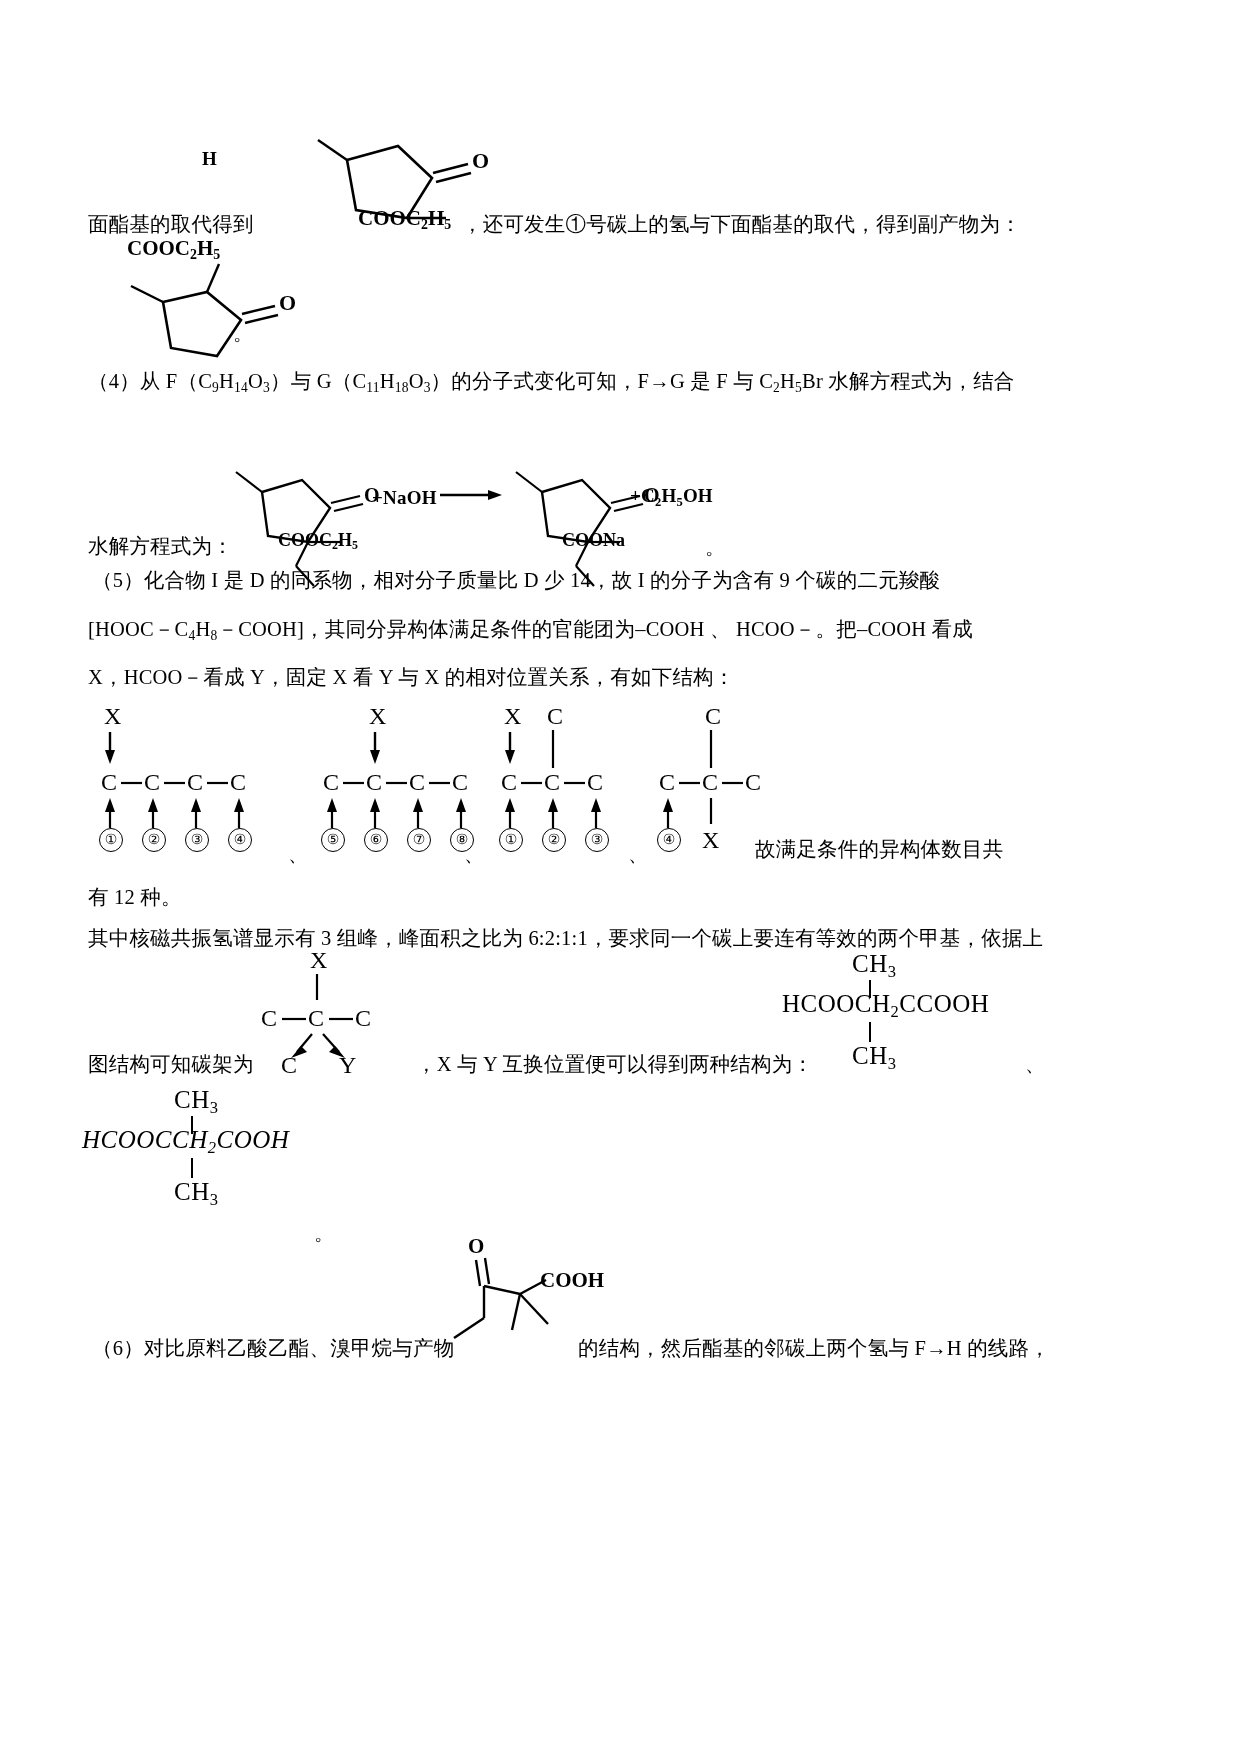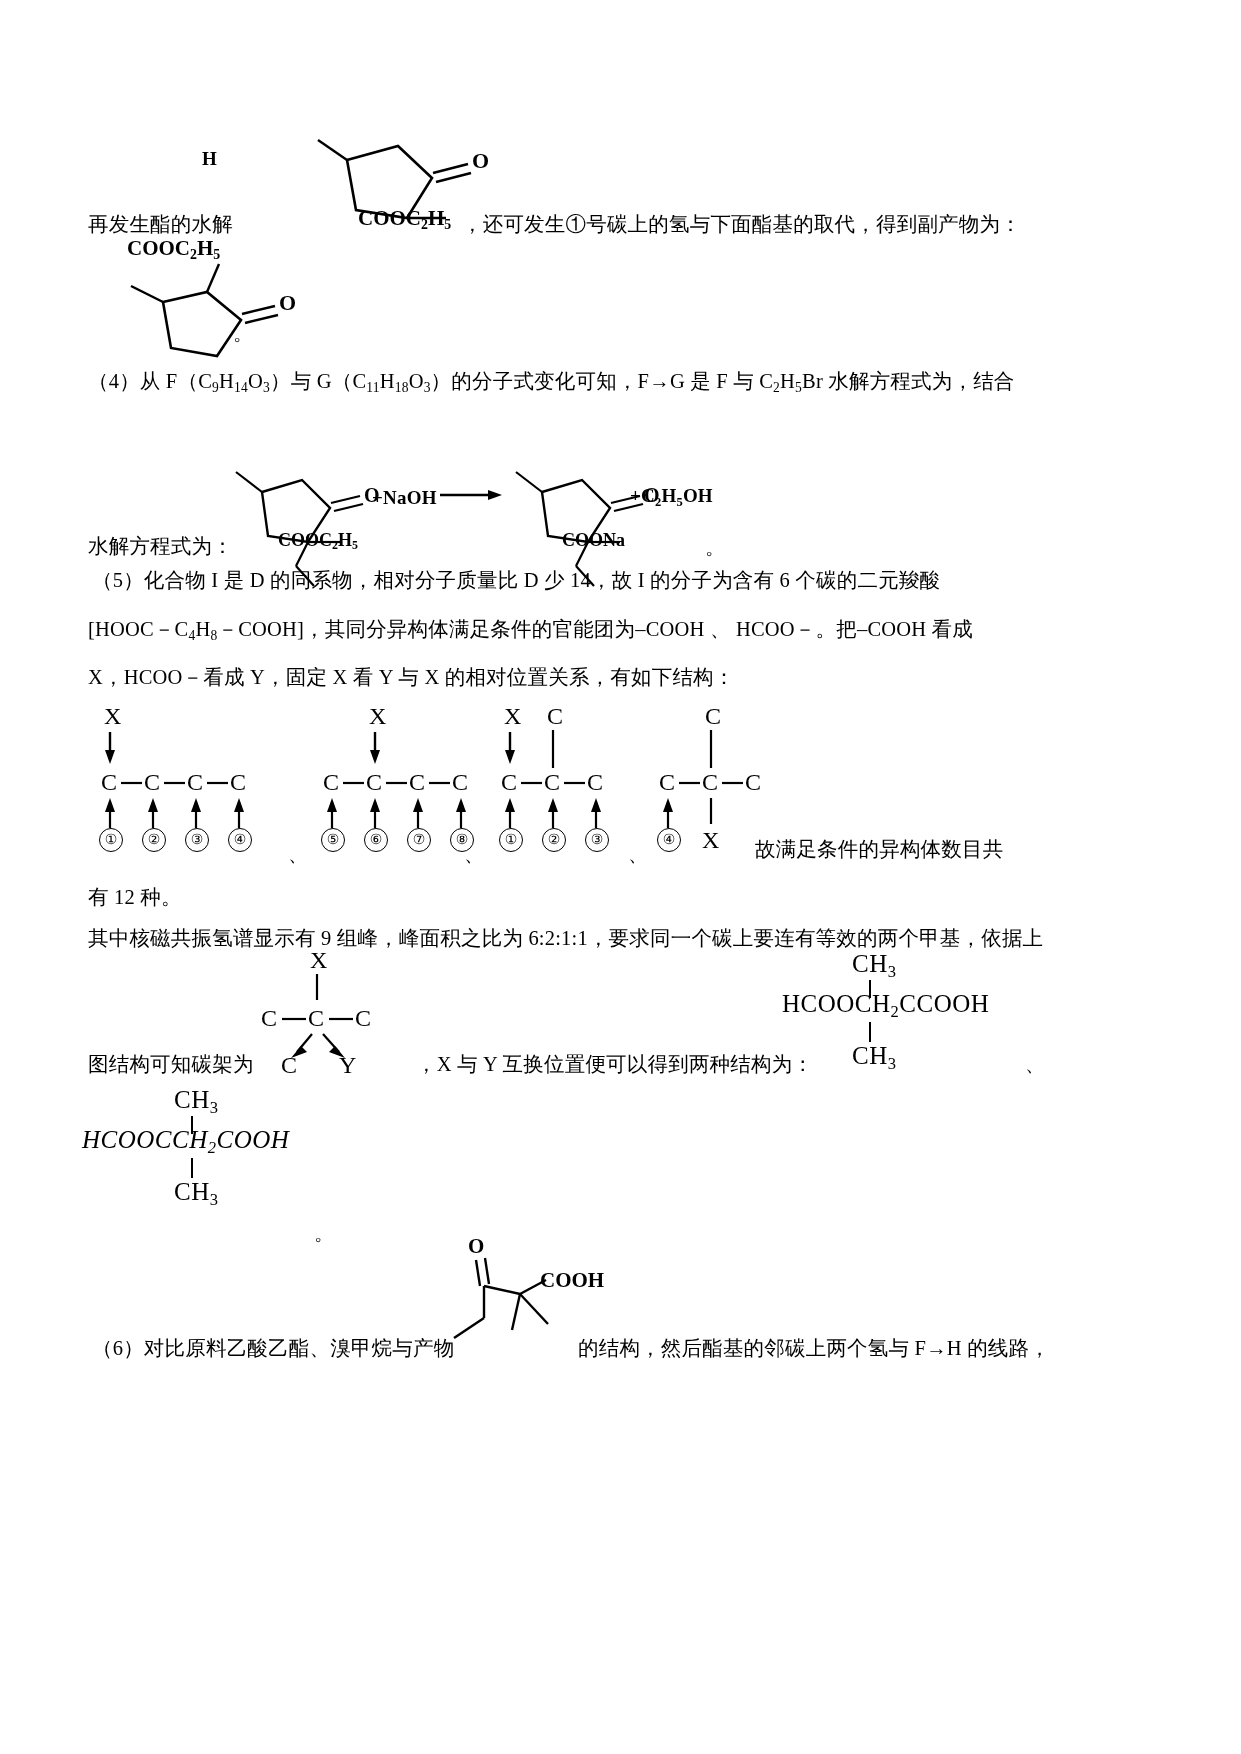--- a/index.html
+++ b/index.html
@@ -90,21 +90,21 @@
 
       <line x1="157" y1="100" x2="196" y2="100" stroke="#000" stroke-width="2.4"></line>
     </svg>
     <div class="chem-label" style="position:absolute; left:-48px; top:30px;">H</div>
     <div class="chem-label" style="position:absolute; left:222px; top:30px; font-size:22px;">O</div>
     <div class="chem-label" style="position:absolute; left:108px; top:88px; font-size:21px; white-space:nowrap;">
       <span>COOC</span><sub>2</sub><span>H</span><sub>5</sub>
     </div>
   </div>
 
-  <div class="para" style="left:88px; top:212px;">再发生酯的水解</div>
+  <div class="para" style="left:88px; top:212px;">面酯基的取代得到</div>
   <div class="para" style="left:462px; top:212px;">，还可发生①号碳上的氢与下面酯基的取代，得到副产物为：</div>
 
   <div class="struct" style="left:95px; top:248px;">
     <svg width="240" height="100" viewBox="0 0 240 100">
 
       <line x1="112" y1="44" x2="124" y2="16" stroke="#000" stroke-width="2.4"></line>
 
       <line x1="36" y1="38" x2="68" y2="54" stroke="#000" stroke-width="2.4"></line>
 
       <polygon points="68,54 112,44 146,72 122,108 76,100" fill="none" stroke="#000" stroke-width="2.6"></polygon>
@@ -166,21 +166,21 @@
     <div class="chem-label-sm" style="position:absolute; left:64px; top:68px; font-size:18px;">COONa</div>
   </div>
 
   <div class="para" style="left:630px; top:485px; font-size:19px; font-weight:600;">
     <span>+C</span><sub>2</sub><span>H</span><sub>5</sub><span>OH</span>
   </div>
 
   <div class="para" style="left:88px; top:534px;">水解方程式为：</div>
   <div class="dot-period" style="left:705px; top:534px;">。</div>
 
-  <div class="para" style="left:92px; top:568px;">（5）化合物 I 是 D 的同系物，相对分子质量比 D 少 14，故 I 的分子为含有 6 个碳的二元羧酸</div>
+  <div class="para" style="left:92px; top:568px;">（5）化合物 I 是 D 的同系物，相对分子质量比 D 少 14，故 I 的分子为含有 9 个碳的二元羧酸</div>
 
   <div class="para" style="left:88px; top:617px;">
     <span>[HOOC－C</span><sub>4</sub><span>H</span><sub>8</sub><span>－COOH]，其同分异构体满足条件的官能团为–COOH 、 HCOO－。把–COOH 看成</span>
   </div>
 
   <div class="para" style="left:88px; top:665px;">X，HCOO－看成 Y，固定 X 看 Y 与 X 的相对位置关系，有如下结构：</div>
 
   <div class="struct" style="left:96px; top:706px;">
     <svg width="180" height="130" viewBox="0 0 180 130">
 
@@ -281,21 +281,21 @@
 
       <line x1="57" y1="92" x2="57" y2="118" stroke="#000" stroke-width="2.2"></line>
       <text x="48" y="142" font-family="Liberation Serif, serif" font-size="24">X</text>
     </svg>
     <div style="position:absolute; left:3px; top:122px;"><span class="circ">④</span></div>
   </div>
 
   <div class="para" style="left:755px; top:837px;">故满足条件的异构体数目共</div>
   <div class="para" style="left:88px; top:885px;">有 12 种。</div>
 
-  <div class="para" style="left:88px; top:926px;">其中核磁共振氢谱显示有 9 组峰，峰面积之比为 6:2:1:1，要求同一个碳上要连有等效的两个甲基，依据上</div>
+  <div class="para" style="left:88px; top:926px;">其中核磁共振氢谱显示有 3 组峰，峰面积之比为 6:2:1:1，要求同一个碳上要连有等效的两个甲基，依据上</div>
 
   <div class="struct" style="left:255px; top:948px;">
     <svg width="160" height="125" viewBox="0 0 160 125">
 
       <text x="55" y="20" font-family="Liberation Serif, serif" font-size="24">X</text>
       <line x1="62" y1="26" x2="62" y2="52" stroke="#000" stroke-width="2.2"></line>
 
       <text x="6" y="78" font-family="Liberation Serif, serif" font-size="24">C</text>
       <text x="53" y="78" font-family="Liberation Serif, serif" font-size="24">C</text>
       <text x="100" y="78" font-family="Liberation Serif, serif" font-size="24">C</text>

